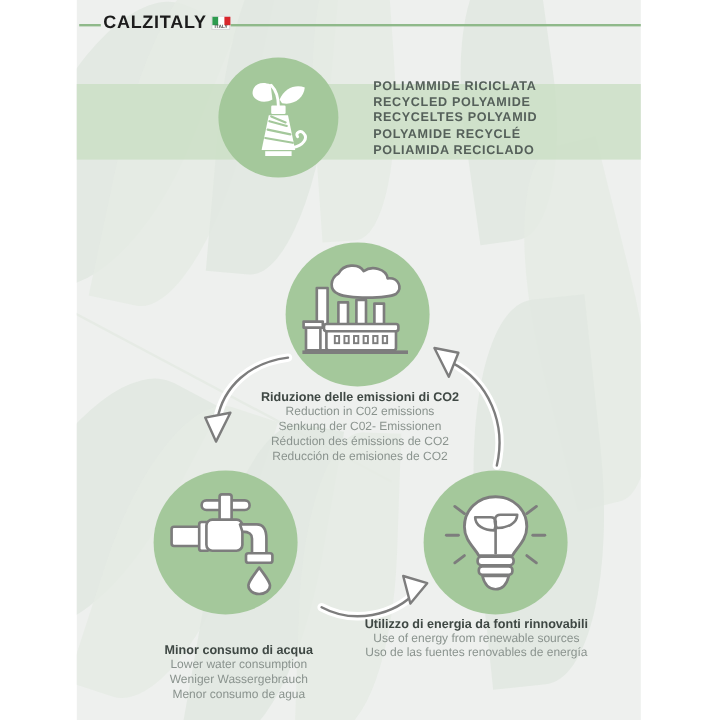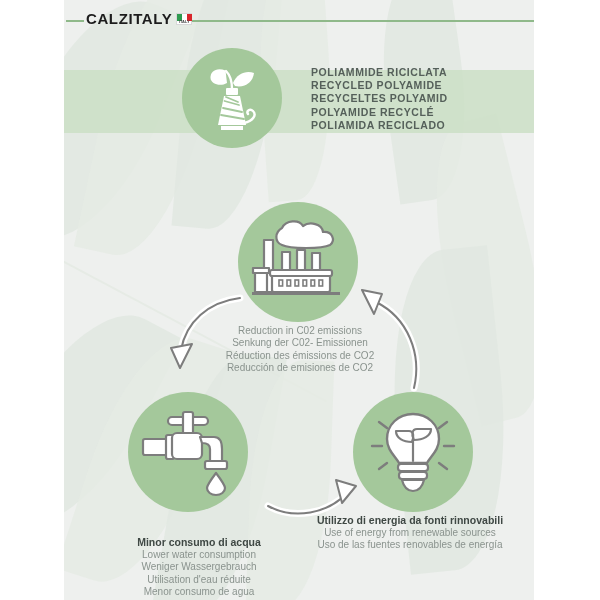--- a/index.html
+++ b/index.html
@@ -75,21 +75,21 @@
   .circ.tap{left:128px;top:392px;width:120px;height:120px;}
   .circ.bulb{left:353px;top:392px;width:120px;height:120px;}
 
   
   .cap{position:absolute;text-align:center;color:#6d7671;}
   .cap .t{font-size:10.5px;font-weight:700;color:#3f4844;line-height:13px;}
   .cap .s{font-size:10px;line-height:12.4px;color:#8a938e;text-align:center;}
 
   .cap.co2{left:190px;top:325px;width:220px;}
   .cap.water{left:104px;top:514px;width:190px;margin-top:22px;}
-  .cap.energy{left:286px;top:514px;width:248px;}
+  .cap.energy{left:273px;top:514px;width:248px;}
 
   .arrow{position:absolute;}
   svg{display:block;overflow:visible;}
 </style>
 </head>
 <body>
 
 <div class="page">
   <div class="panel">
 
@@ -243,31 +243,31 @@
         <g fill="#ffffff" stroke="#7d7d7d" stroke-width="2.2" stroke-linejoin="round">
           <rect x="31" y="58" width="30" height="7" rx="3"></rect>
           <rect x="32" y="66" width="28" height="7" rx="3"></rect>
           <path d="M35 74 L57 74 C55 82, 51 85, 46 85 C41 85, 37 82, 35 74 Z"></path>
         </g>
       </svg>
     </span>
   </div>
 
   <div class="cap co2">
+    <div class="t">Riduzione delle emissioni di CO2</div>
     <div class="s">Reduction in C02 emissions</div>
     <div class="s">Senkung der C02- Emissionen</div>
     <div class="s">Réduction des émissions de CO2</div>
     <div class="s">Reducción de emisiones de CO2</div>
   </div>
 
   <div class="cap water">
     <div class="t">Minor consumo di acqua</div>
     <div class="s">Lower water consumption</div>
     <div class="s">Weniger Wassergebrauch</div>
-    <div class="s">Utilisation d'eau réduite</div>
     <div class="s">Menor consumo de agua</div>
   </div>
 
   <div class="cap energy">
     <div class="t">Utilizzo di energia da fonti rinnovabili</div>
     <div class="s">Use of energy from renewable sources</div>
     <div class="s">Uso de las fuentes renovables de energía</div>
   </div>
 
 </div>

